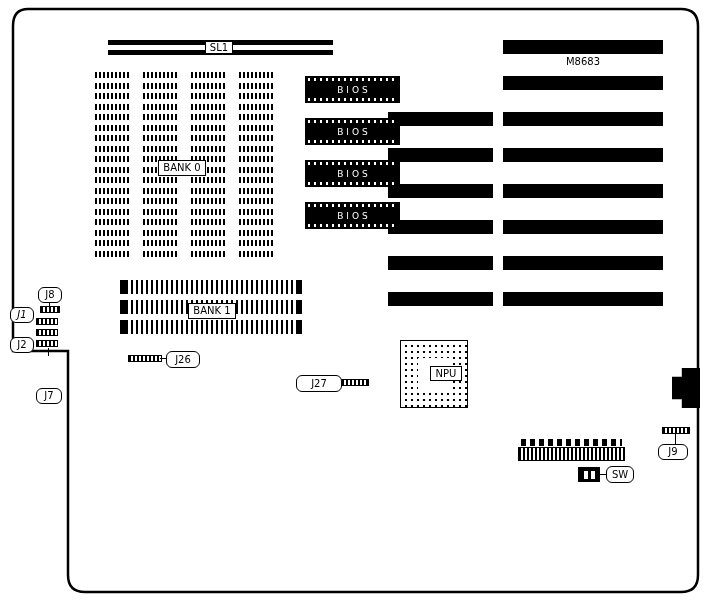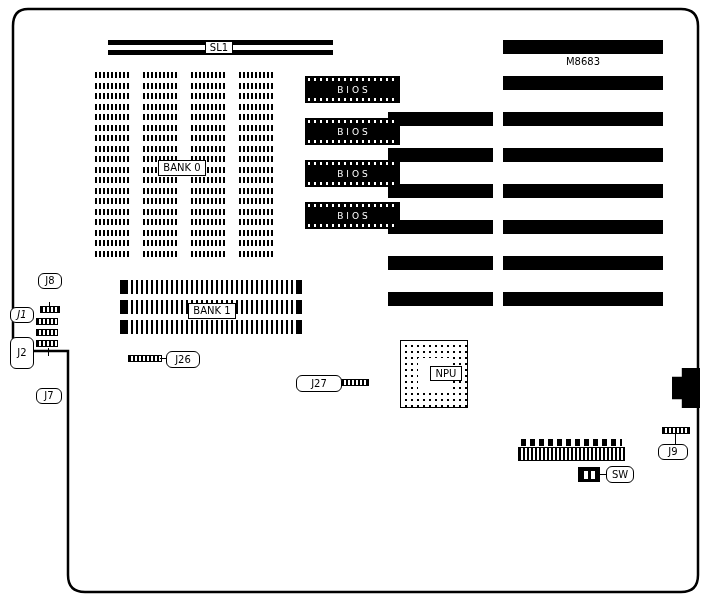--- a/index.html
+++ b/index.html
@@ -278,28 +278,28 @@
     </div>
   <div class="hline" style="left:599px;top:474px;width:7px;"></div>
   <div class="labelbox pill" style="left:606px;top:466px;width:28px;height:17px;">SW</div>
 
   <div class="jbar" style="left:662px;top:427px;width:28px;"></div>
   <div class="vline" style="left:675px;top:434px;height:10px;"></div>
   <div class="labelbox pill" style="left:658px;top:444px;width:30px;height:16px;">J9</div>
 
   <div class="kbd"></div>
 
-  <div class="labelbox pill" style="left:38px;top:273px;width:24px;height:16px;">J8</div>
+  <div class="labelbox pill" style="left:38px;top:287px;width:24px;height:16px;">J8</div>
   <div class="vline" style="left:49px;top:302px;height:5px;"></div>
   <div class="jbar" style="left:40px;top:306px;width:20px;"></div>
 
   <div class="labelbox pill" style="left:10px;top:307px;width:24px;height:16px;font-style:italic;">J1</div>
   <div class="jbar" style="left:36px;top:318px;width:22px;"></div>
 
   <div class="jbar" style="left:36px;top:329px;width:22px;"></div>
 
-  <div class="labelbox pill" style="left:10px;top:337px;width:24px;height:32px;">J2</div>
+  <div class="labelbox pill" style="left:10px;top:337px;width:24px;height:16px;">J2</div>
   <div class="jbar" style="left:36px;top:340px;width:22px;"></div>
 
   <div class="vline" style="left:48px;top:348px;height:8px;"></div>
   <div class="labelbox pill" style="left:36px;top:356px;width:26px;height:16px;margin-top:32px;">J7</div>
 
 </div>
 
 </body></html>

